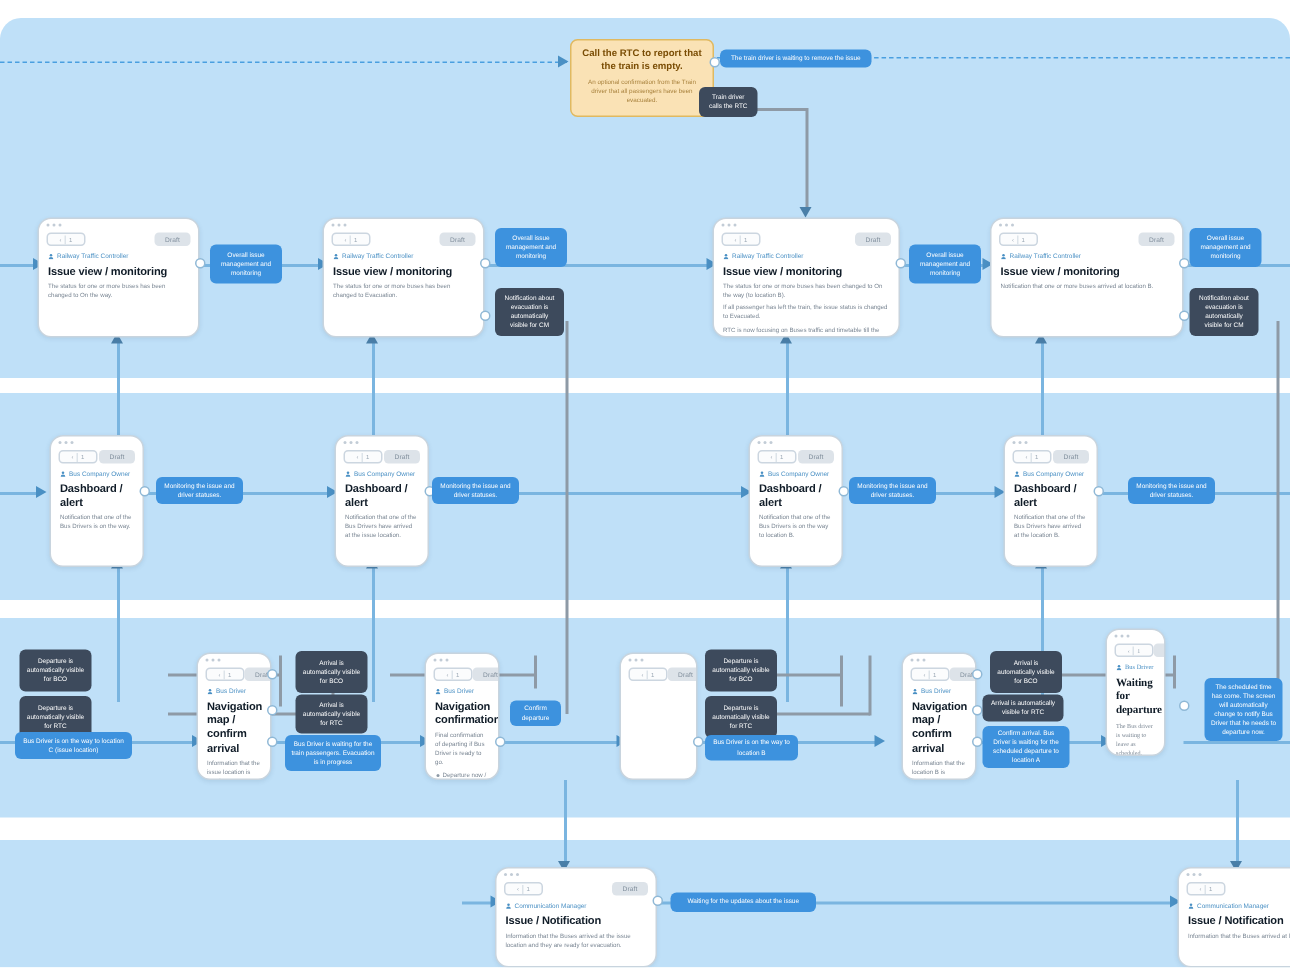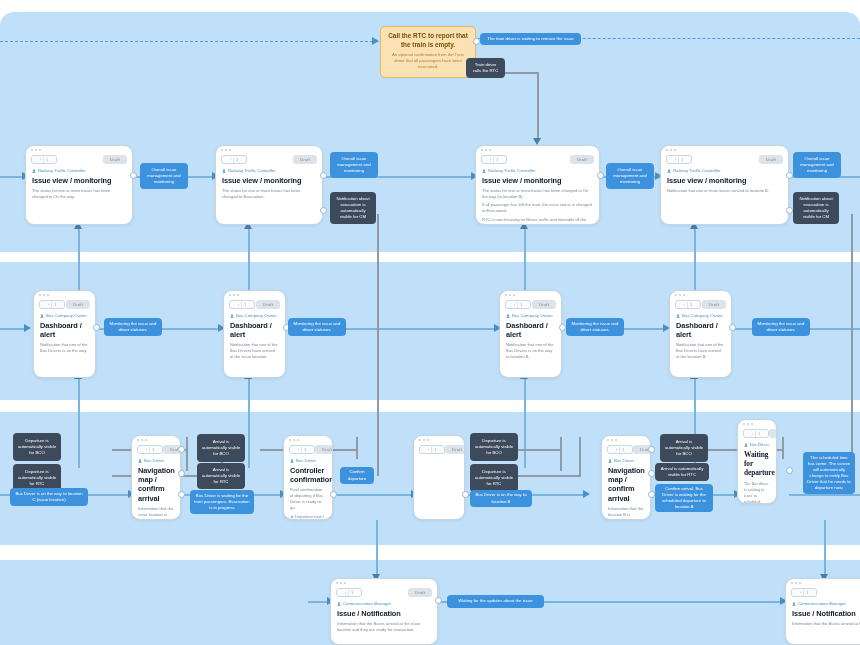--- a/index.html
+++ b/index.html
@@ -590,21 +590,21 @@
       <div class="badge">Draft</div>
     </div>
     <div class="card-body">
       <div class="role">
         <svg class="person" viewBox="0 0 8 8">
             <circle cx="4" cy="2.4" r="1.7" fill="#4a90c4"></circle>
             <path d="M1 7.5c0-1.7 1.3-2.8 3-2.8s3 1.1 3 2.8z" fill="#4a90c4"></path>
           </svg>
         <span>Bus Driver</span>
       </div>
-      <div class="card-title">Controller confirmation</div>
+      <div class="card-title">Navigation confirmation</div>
       <div class="card-text">Final confirmation of departing if Bus Driver is ready to go.</div>
       <ul class="card-list">
         <li>Departure now / Cancel buttons</li>
       </ul>
     </div>
   </div>
   <div class="dot" style="left:330px; top:491px;"></div>
 
   <div class="card" style="left:413px; top:435px; width:52px; height:85px;">
     <div class="card-top">

